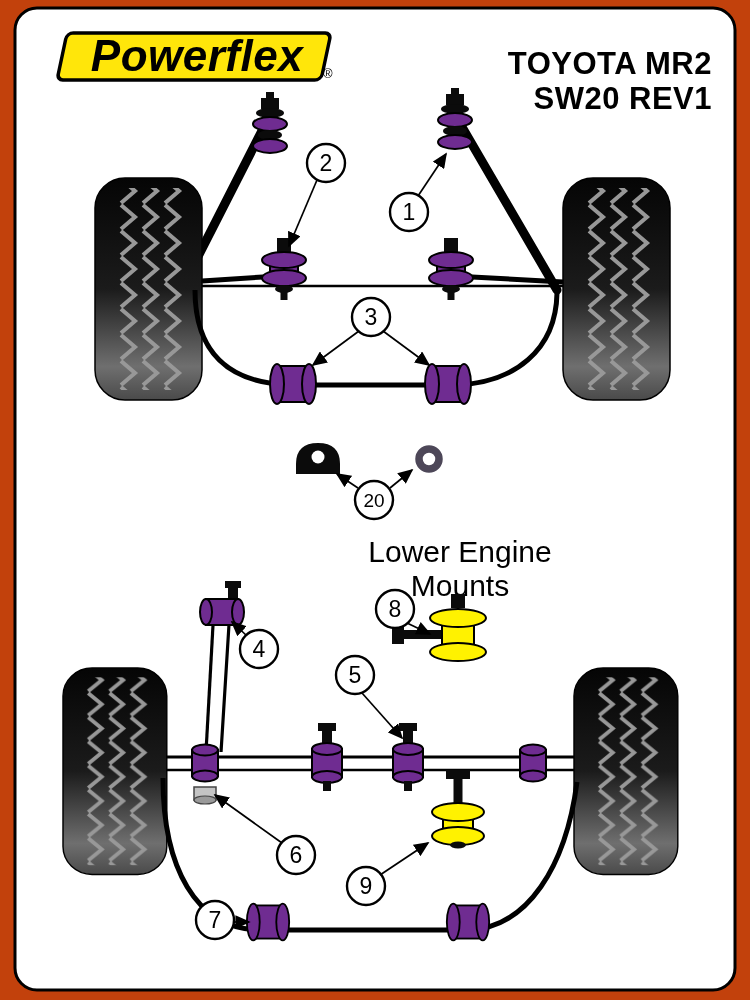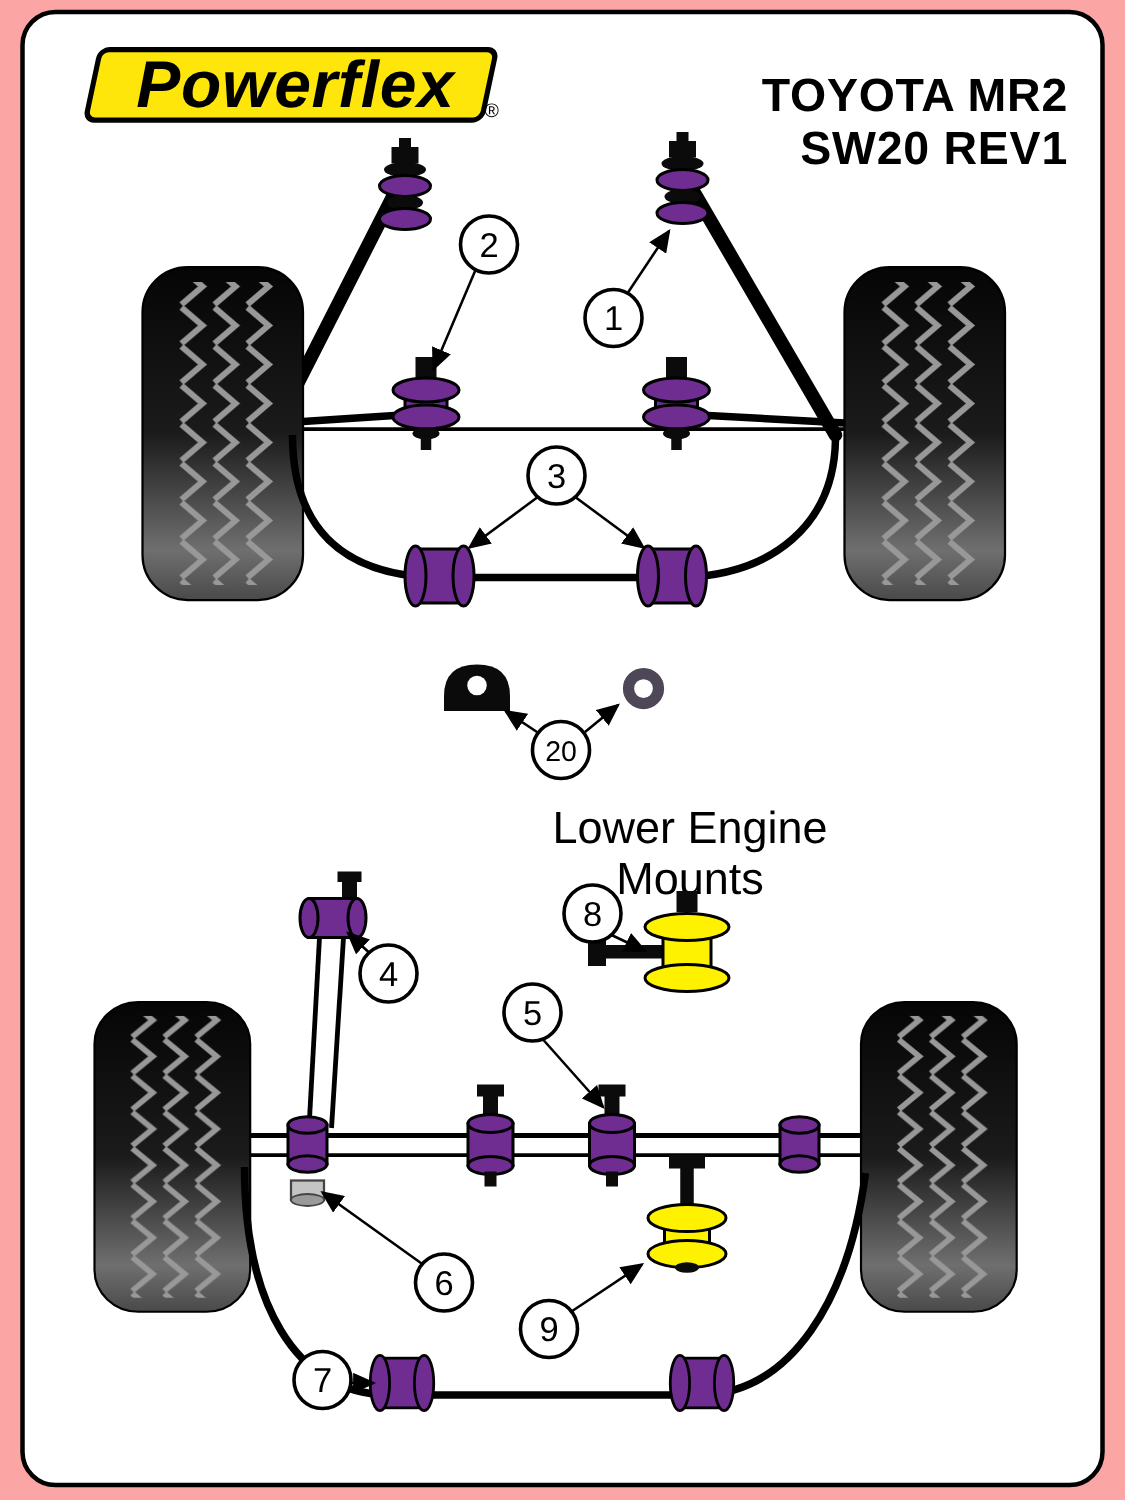--- a/index.html
+++ b/index.html
@@ -1,16 +1,16 @@
 <!DOCTYPE html>
 <html style="--purple: #6F2C91; --mount_yellow: #FFF200; --logo_yellow: #FFE60A; --tire_dark: #0a0a0a; --tire_light: #7d7d7d; --outline: #000000; --background: #ffffff;"><head>
 <meta charset="utf-8">
 <style>
   html,body{margin:0;padding:0;background:#ffffff;}
-  .page{width:750px;height:1000px;position:relative;background:#fca5a5;}
+  .page{width:750px;height:1000px;position:relative;background:#c2410c;}
   svg{display:block;}
   text{font-family:"Liberation Sans",sans-serif;}
   .border-rect{fill:#ffffff;stroke:#000;stroke-width:3;}
   .blk{fill:#0b0b0b;stroke:none;}
   .purple{fill:var(--purple,#6F2C91);stroke:#000;stroke-width:2;}
   .yellow{fill:var(--mount_yellow,#FFF200);stroke:#000;stroke-width:2;}
   .strut{stroke:#000;stroke-width:9;fill:none;stroke-linecap:round;}
   .bar{stroke:#000;stroke-width:5;fill:none;}
   .arm-thick{stroke:#000;stroke-width:5;fill:none;}
   .arm-thin{stroke:#000;stroke-width:2.5;fill:none;}

